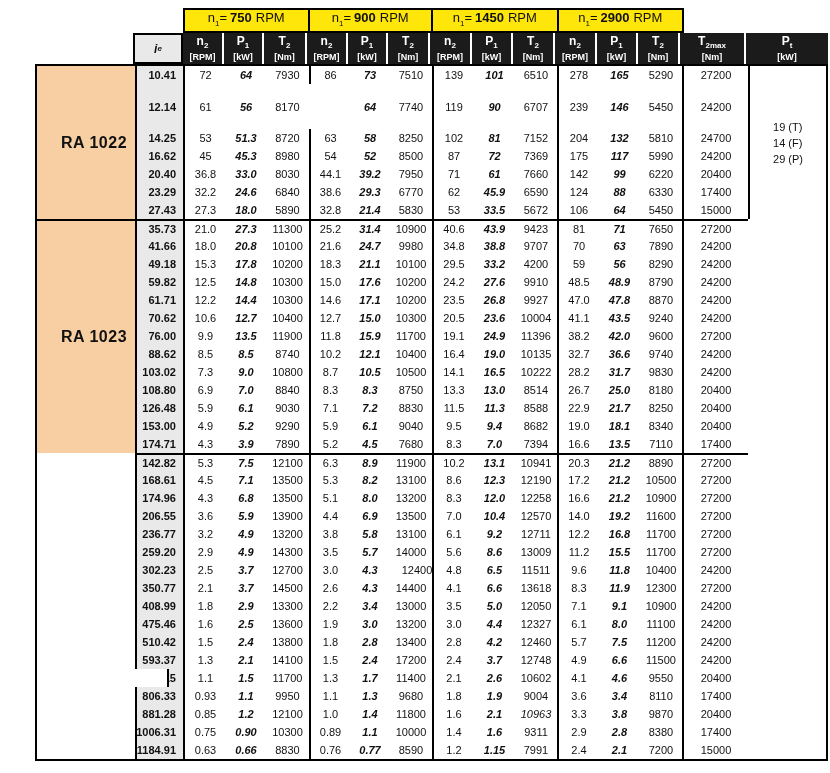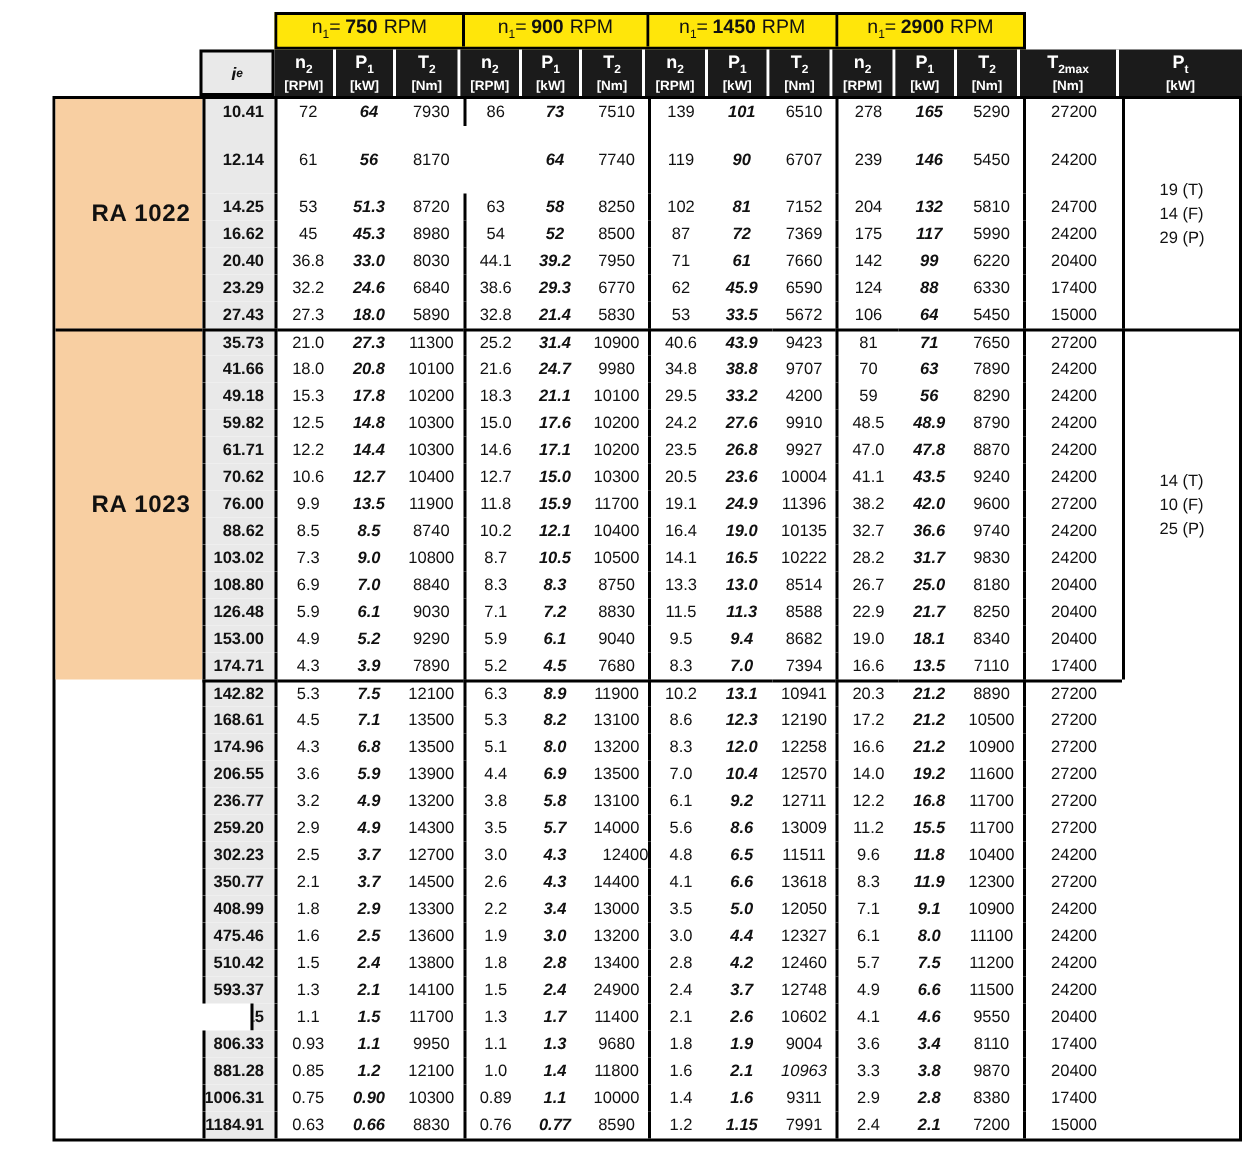--- a/index.html
+++ b/index.html
@@ -415,27 +415,20 @@
       <div class="cell num sep" style="grid-area: 20 / 6;">5.2</div>
       <div class="cell p1" style="grid-area: 20 / 7;">4.5</div>
       <div class="cell num" style="grid-area: 20 / 8;">7680</div>
       <div class="cell num sep" style="grid-area: 20 / 9;">8.3</div>
       <div class="cell p1" style="grid-area: 20 / 10;">7.0</div>
       <div class="cell num" style="grid-area: 20 / 11;">7394</div>
       <div class="cell num sep" style="grid-area: 20 / 12;">16.6</div>
       <div class="cell p1" style="grid-area: 20 / 13;">13.5</div>
       <div class="cell num" style="grid-area: 20 / 14;">7110</div>
       <div class="cell num sep" style="grid-area: 20 / 15;">17400</div>
-      <div class="cell pt sep grp-top" style="grid-area: 8 / 16 / span 13;">
-        <div class="pt-block">
-          <div>14 (T)</div>
-          <div>10 (F)</div>
-          <div>25 (P)</div>
-        </div>
-      </div>
       <div class="cell ie grp-top" style="grid-area: 21 / 2;">142.82</div>
       <div class="cell num grp-top" style="grid-area: 21 / 3;">5.3</div>
       <div class="cell p1 grp-top" style="grid-area: 21 / 4;">7.5</div>
       <div class="cell num grp-top" style="grid-area: 21 / 5;">12100</div>
       <div class="cell num sep grp-top" style="grid-area: 21 / 6;">6.3</div>
       <div class="cell p1 grp-top" style="grid-area: 21 / 7;">8.9</div>
       <div class="cell num grp-top" style="grid-area: 21 / 8;">11900</div>
       <div class="cell num sep grp-top" style="grid-area: 21 / 9;">10.2</div>
       <div class="cell p1 grp-top" style="grid-area: 21 / 10;">13.1</div>
       <div class="cell num grp-top" style="grid-area: 21 / 11;">10941</div>
@@ -582,21 +575,21 @@
       <div class="cell num sep" style="grid-area: 31 / 12;">5.7</div>
       <div class="cell p1" style="grid-area: 31 / 13;">7.5</div>
       <div class="cell num" style="grid-area: 31 / 14;">11200</div>
       <div class="cell num sep" style="grid-area: 31 / 15;">24200</div>
       <div class="cell ie" style="grid-area: 32 / 2;">593.37</div>
       <div class="cell num" style="grid-area: 32 / 3;">1.3</div>
       <div class="cell p1" style="grid-area: 32 / 4;">2.1</div>
       <div class="cell num" style="grid-area: 32 / 5;">14100</div>
       <div class="cell num sep" style="grid-area: 32 / 6;">1.5</div>
       <div class="cell p1" style="grid-area: 32 / 7;">2.4</div>
-      <div class="cell num" style="grid-area: 32 / 8;">24900</div>
+      <div class="cell num" style="grid-area: 32 / 8;">17200</div>
       <div class="cell num sep" style="grid-area: 32 / 9;">2.4</div>
       <div class="cell p1" style="grid-area: 32 / 10;">3.7</div>
       <div class="cell num" style="grid-area: 32 / 11;">12748</div>
       <div class="cell num sep" style="grid-area: 32 / 12;">4.9</div>
       <div class="cell p1" style="grid-area: 32 / 13;">6.6</div>
       <div class="cell num" style="grid-area: 32 / 14;">11500</div>
       <div class="cell num sep" style="grid-area: 32 / 15;">24200</div>
       <div class="cell ie" style="grid-area: 33 / 2; margin-left: 32px;">706.15</div>
       <div class="cell num" style="grid-area: 33 / 3;">1.1</div>
       <div class="cell p1" style="grid-area: 33 / 4;">1.5</div>

